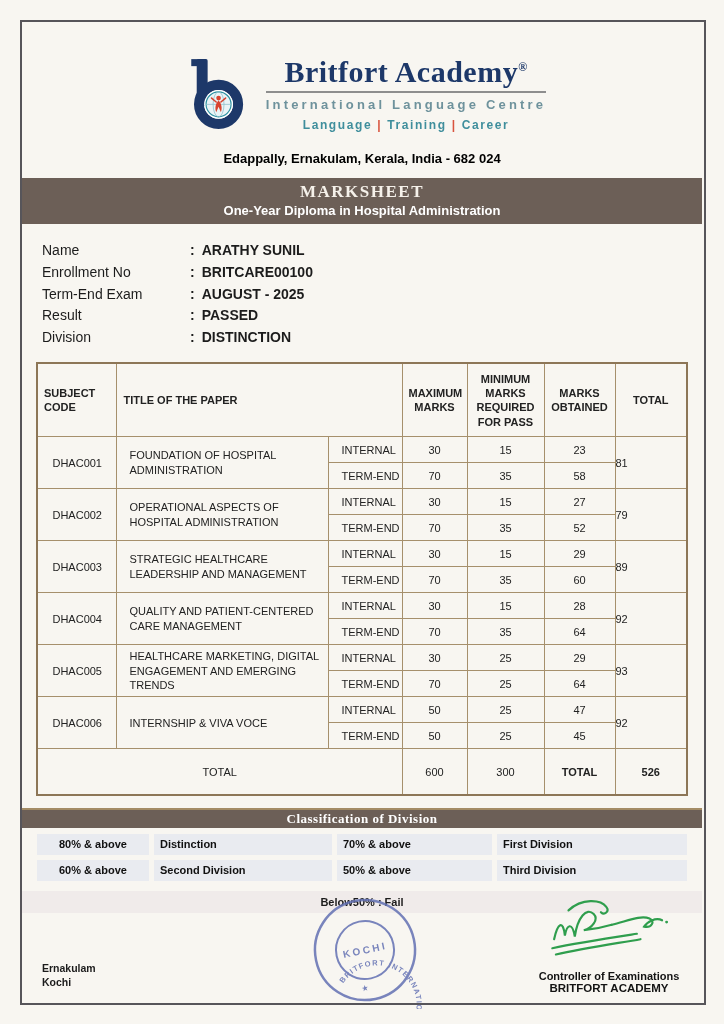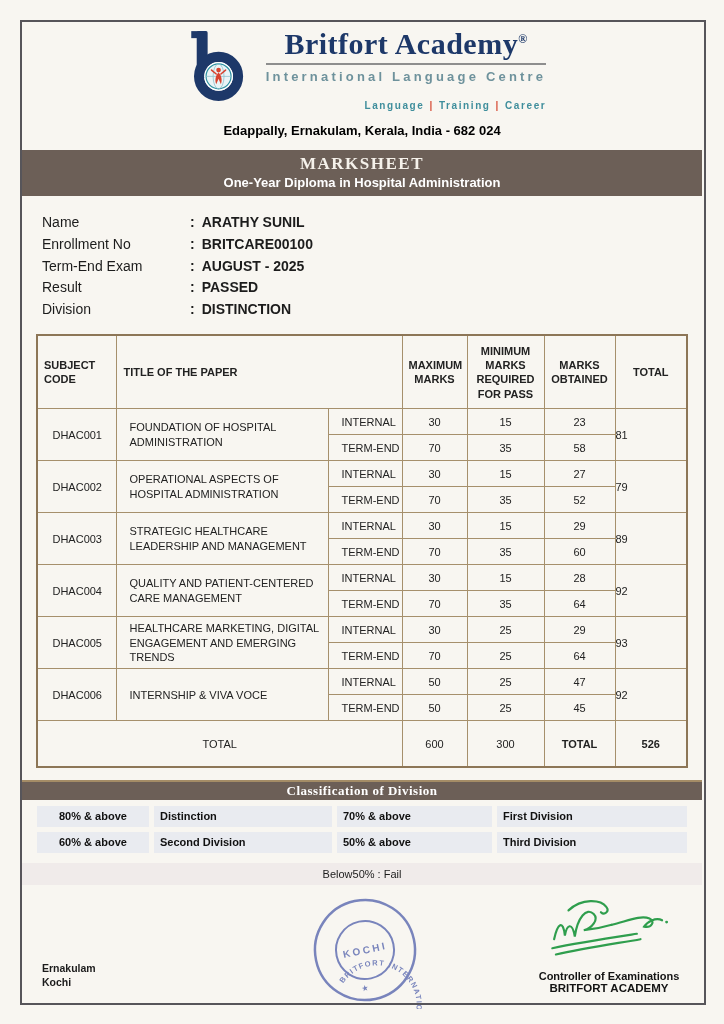--- a/index.html
+++ b/index.html
@@ -6,34 +6,34 @@
   html,body { background:#ffffff; }
   .page {
     position:relative; width:724px; height:1024px; margin:0 auto;
     background:#f8f6f1; font-family:"Liberation Sans", sans-serif; color:#1c1c1c;
     overflow:hidden;
   }
   .frame {
     position:absolute; left:20px; top:20px; right:18px; bottom:19px;
     border:2px solid #57555a; pointer-events:none;
   }
-  .content { position:absolute; left:22px; top:8px; width:680px; }
+  .content { position:absolute; left:22px; top:36px; width:680px; }
 
   
   .header { text-align:center; margin-top:12px; }
   .logo-row { display:flex; justify-content:center; align-items:flex-start; gap:10px; }
   .name-col { text-align:center; padding-top:8px; }
   .academy-name {
     font-family:"Liberation Serif", serif; font-weight:bold; font-size:30px;
     color:#1d3869; letter-spacing:0.5px; line-height:1.05; white-space:nowrap;
   }
   .reg { font-size:12px; vertical-align:super; }
   .name-rule { height:2px; background:#8e8e8e; margin:3px 0 4px; }
   .tagline1 { font-size:13px; font-weight:600; letter-spacing:3.2px; color:#6e929c; white-space:nowrap; }
-  .tagline2 { font-size:10px; font-weight:bold; letter-spacing:1.6px; color:#3f8e9c; margin-top:16px;text-align:right; }
+  .tagline2 { font-size:12px; font-weight:bold; letter-spacing:1.6px; color:#3f8e9c; margin-top:6px; }
   .tagline2 .sep { color:#d9543f; padding:0 5px; }
   .address { font-size:13px; font-weight:bold; color:#000000; margin-top:9px; }
 
   
   .title-bar { background:#6c5f57; color:#fff; text-align:center; padding:4px 12px 6px; margin-top:12px; }
   .bar-title {
     font-family:"Liberation Serif", serif; font-weight:bold; font-size:17px;
     letter-spacing:1.5px; color:#f5f1ea;
   }
   .bar-sub { font-size:13px; font-weight:bold; margin-top:1px; }
@@ -77,21 +77,21 @@
     width:650px; margin:6px auto 4px; display:grid;
     grid-template-columns:112px 178px 155px 1fr; gap:5px 5px;
   }
   .class-cell {
     background:#e9ebf0; font-size:11px; font-weight:bold; color:#111;
     height:21px; line-height:21px; padding-left:22px;
   }
   .class-cell.val { padding-left:6px; }
   .fail-row {
     margin-top:10px; background:#f0ebea; text-align:center;
-    font-size:11px; font-weight:normal; height:22px; line-height:22px;
+    font-size:11px; font-weight:bold; height:22px; line-height:22px;
   }
 
   
   .place { position:absolute; left:42px; top:962px; font-size:10.5px; font-weight:bold; line-height:1.3; }
   .stamp { position:absolute; left:300px; top:893px; opacity:0.85; }
   .sign-block { position:absolute; right:30px; top:896px; width:170px; text-align:center; }
   .sign-title { font-size:11px; font-weight:bold; color:#141414; margin-top:-2px; }
   .sign-org { font-size:11.5px; font-weight:bold; color:#141414; }
 </style>
 </head>

